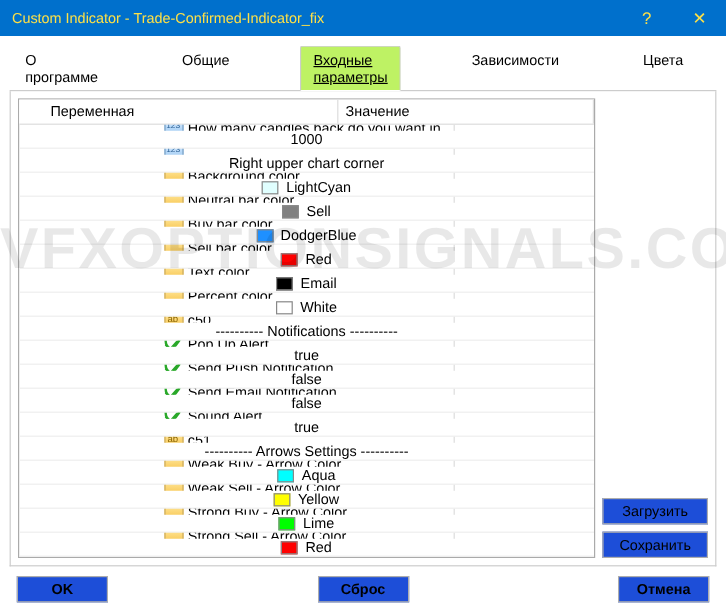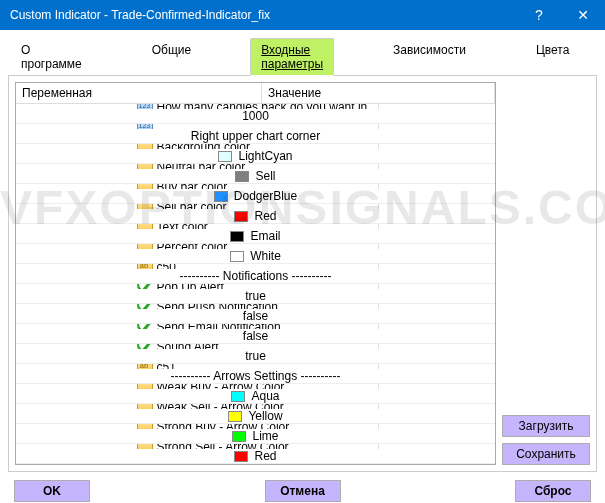--- a/index.html
+++ b/index.html
@@ -1,46 +1,46 @@
 <!DOCTYPE html>
 <html><head>
 <meta charset="utf-8">
 <style>
   * { box-sizing: border-box; margin: 0; padding: 0; }
   body { font-family: "Segoe UI", Tahoma, sans-serif; font-size: 12px; background: #fff; width: 605px; height: 503px; overflow: hidden; }
-  .titlebar { background: #0070cc; color: #ffffff; height: 30px; display: flex; align-items: center; padding: 0 0 0 10px; }
+  .titlebar { background: #0070cc; color: #fde047; height: 30px; display: flex; align-items: center; padding: 0 0 0 10px; }
   .title-text { flex: 1; font-size: 12px; }
   .tbtn { width: 44px; height: 30px; display: flex; align-items: center; justify-content: center; font-size: 14px; cursor: pointer; }
   .client { padding: 8px 8px 10px 8px; }
   .tabs { display: flex; border-bottom: 1px solid #ccc; padding-left: 2px; gap: 48px; }
   .tab { padding: 4px 10px; border: 1px solid transparent; border-bottom: none; margin-right: 0; position: relative; cursor: pointer; }
   .tab.active { background: #bef264; border-color: #ccc; border-bottom: 1px solid #fff; margin-bottom: -1px; border-radius: 2px 2px 0 0; text-decoration: underline; }
   .tabpage { border: 1px solid #ccc; border-top: none; padding: 6px; }
   .layout { display: flex; gap: 6px; }
   .table-wrap { flex: 1; border: 1px solid #aaa; }
   .table-head { display: flex; background: #fff; border-bottom: 1px solid #ddd; }
   .th { padding: 3px 6px; font-size: 12px; border-right: 1px solid #ddd; }
-  .col-var { width: 246px; }
+  .col-var { width: 246px; margin-left: 20px; }
   .col-val { flex: 1; }
   .rows { }
   .row { display: flex; align-items: center; border-bottom: 1px solid #eee; height: 20px; flex-direction: column; }
   .cell-var { width: 246px; display: flex; align-items: center; gap: 4px; padding: 0 4px; overflow: hidden; white-space: nowrap; text-overflow: ellipsis; border-right: 1px solid #ddd; }
   .cell-val { flex: 1; display: flex; align-items: center; gap: 6px; padding: 0 6px; white-space: nowrap; }
   .ic { width: 16px; height: 14px; flex-shrink: 0; display: inline-block; }
   .ic-int { background: linear-gradient(#cfe7ff,#9cc8f0); border: 1px solid #5a8fc0; border-radius: 2px; position: relative; }
   .ic-int::after { content: "123"; font-size: 7px; position: absolute; top: 1px; left: 1px; color: #2a5f93; }
   .ic-folder { background: linear-gradient(#ffe79a,#f7c34a); border: 1px solid #c99a27; border-radius: 1px; position: relative; }
   .ic-folder::after { content:""; position:absolute; top:-3px; left:1px; width:6px; height:3px; background:#f7c34a; border:1px solid #c99a27; border-bottom:none; border-radius:1px 1px 0 0; }
   .ic-str { background: linear-gradient(#ffe79a,#f7c34a); border: 1px solid #c99a27; border-radius: 2px; position: relative; }
   .ic-str::after { content:"ab"; font-size:8px; color:#8a6400; position:absolute; top:0; left:2px; }
   .ic-bool { width:16px; height:14px; position:relative; }
   .ic-bool svg { position:absolute; top:-1px; left:-1px; }
   .swatch { width: 14px; height: 11px; border: 1px solid #888; flex-shrink: 0; }
   .side { width: 88px; display: flex; flex-direction: column; justify-content: flex-end; gap: 6px; padding-bottom: 0; }
-  .btn { border: 1px solid #adadad; background: #c4b5fd; padding: 3px 6px; font-size: 12px; text-align: center; cursor: pointer; min-width: 76px; }
+  .btn { border: 1px solid #adadad; background: #1d4ed8; padding: 3px 6px; font-size: 12px; text-align: center; cursor: pointer; min-width: 76px; }
   .footer { display: flex; justify-content: space-between; gap: 20px; padding: 8px 6px 0 6px; font-weight: bold; }
   .footer .btn { min-width: 76px; }
   .watermark { position: absolute; top: 180px; left: 0; width: 605px; text-align: center; font-size: 48px; font-weight: 700; color: rgba(0,0,0,0.09); letter-spacing: 2px; pointer-events: none; font-family: Arial, sans-serif; }
 </style>
 </head>
 <body>
 
 <div class="titlebar">
   <span class="title-text">Custom Indicator - Trade-Confirmed-Indicator_fix</span>
   <div class="tbtn">?</div>
@@ -260,18 +260,18 @@
       </div>
       <div class="side">
         <div class="btn">Загрузить</div>
         <div class="btn">Сохранить</div>
       </div>
     </div>
   </div>
 
   <div class="footer">
     <div class="btn">OK</div>
+    <div class="btn">Сброс</div>
     <div class="btn">Отмена</div>
-    <div class="btn">Сброс</div>
   </div>
 </div>
 
 <div class="watermark">VFXOPTIONSIGNALS.COM</div>
 
 </body></html>

